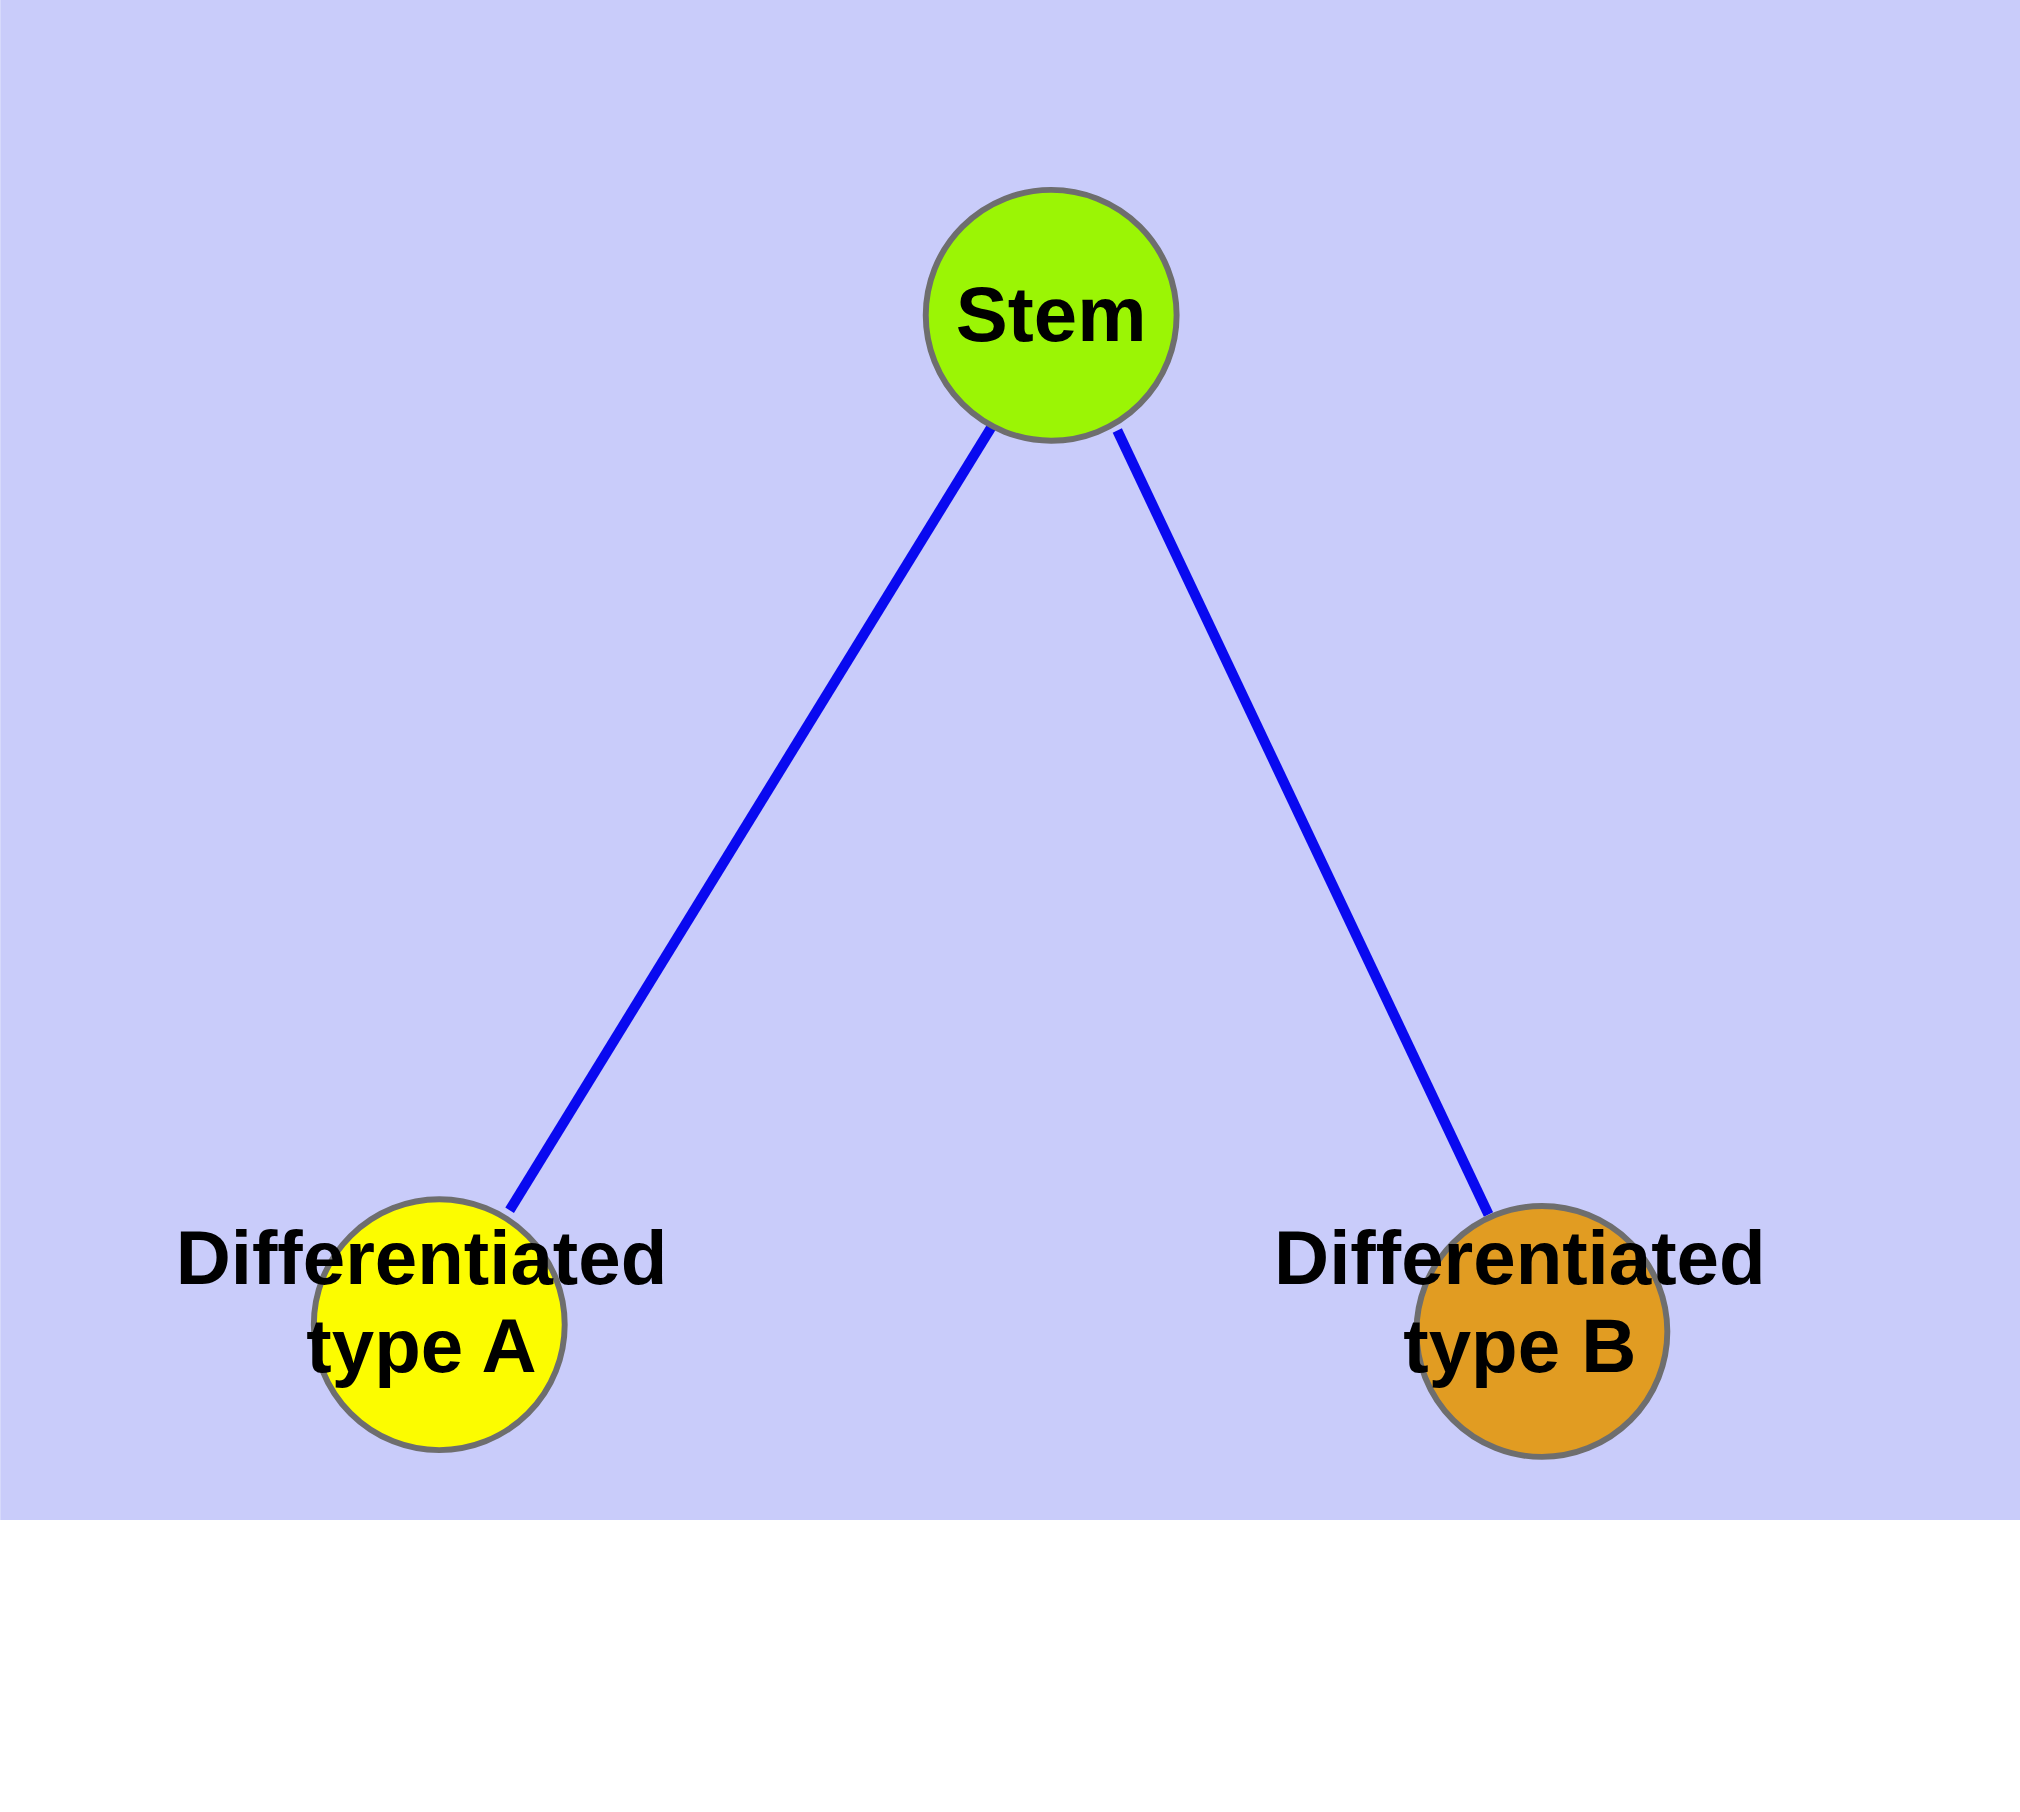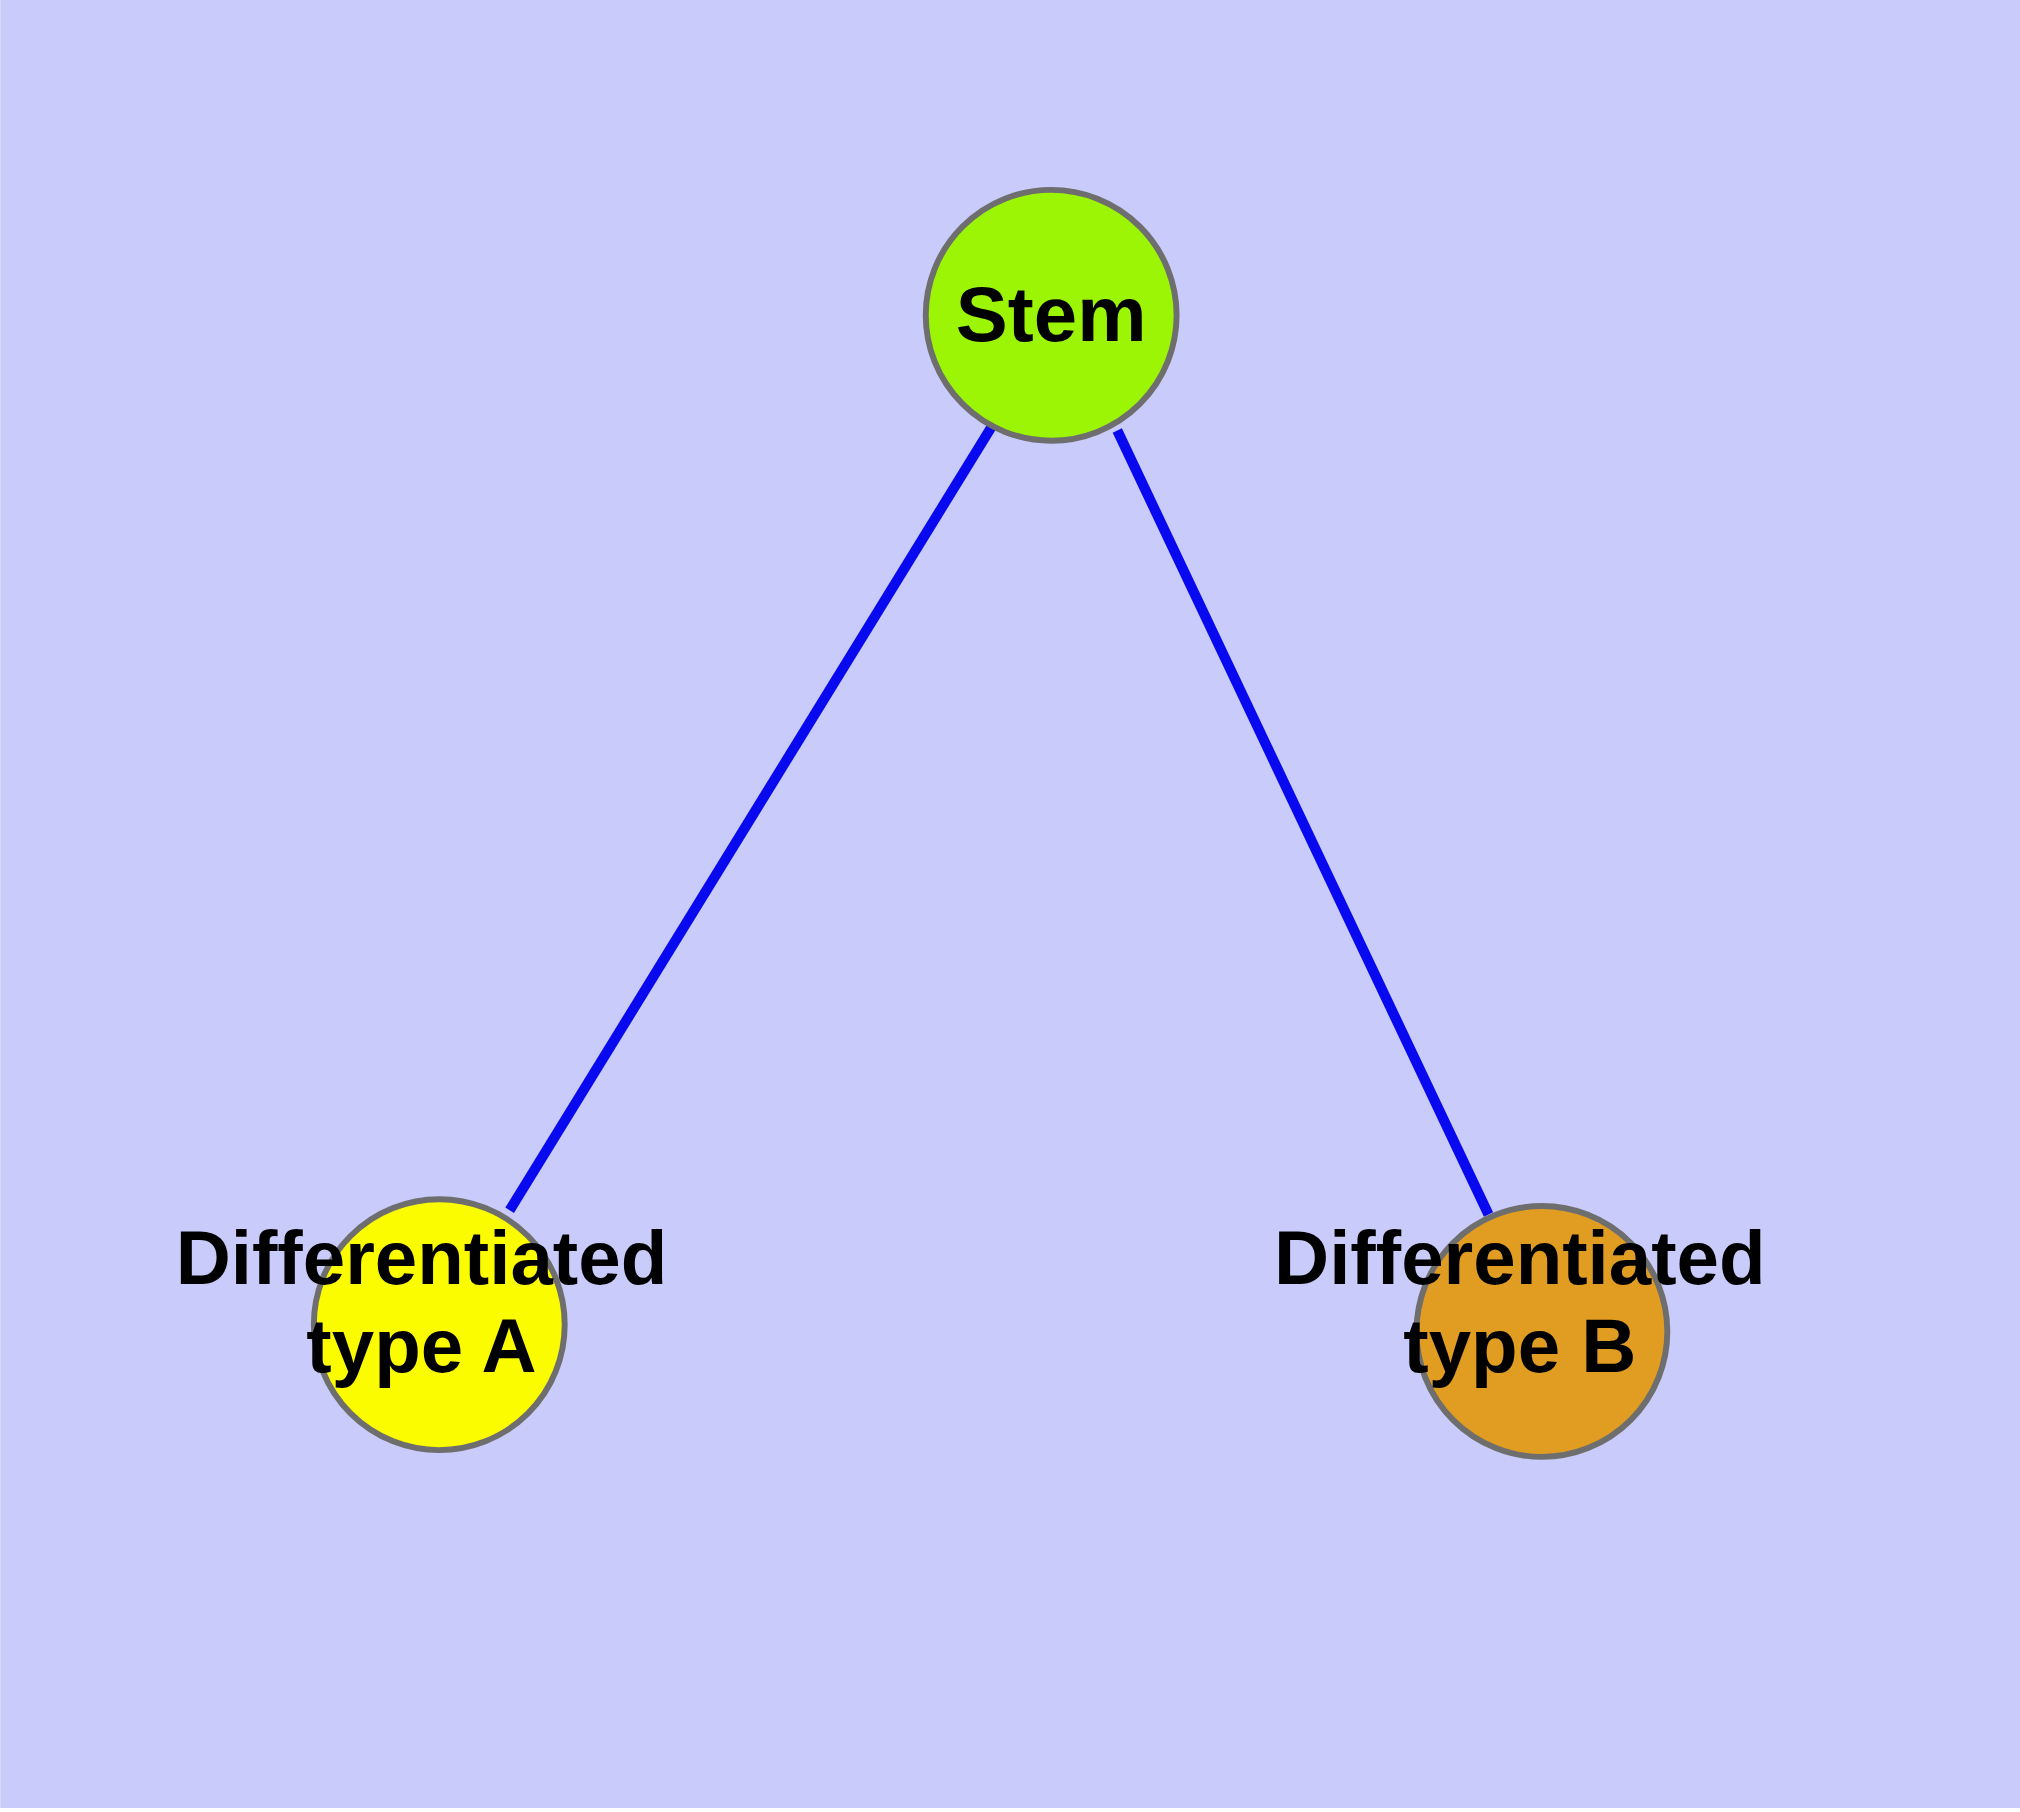--- a/index.html
+++ b/index.html
@@ -38,21 +38,21 @@
   .node-label-stem {
     font-size: 92px;
   }
   .node-label-leaf {
     font-size: 90px;
   }
 </style>
 </head>
 <body>
 
-<div id="canvas-wrap" style="width: 2021px; height: 1808px; text-align: right;">
+<div id="canvas-wrap" style="width: 2021px; height: 1520px; text-align: right;">
   <svg id="graph-svg" viewBox="0 0 2384 2138" xmlns="http://www.w3.org/2000/svg" style="width: 2021px; height: 1812px;">
 
     <rect id="bg-rect" x="0" y="0" width="2384" height="2138" fill="#c9ccfa"></rect>
 
     <g id="edges-layer">
         <line class="edge-line" x1="1170" y1="503" x2="601" y2="1428" stroke="#0909f0" stroke-width="12"></line>
         <line class="edge-line" x1="1318" y1="508" x2="1756" y2="1433" stroke="#0909f0" stroke-width="12"></line>
       </g>
     <g id="nodes-layer">
         <circle class="node-circle" cx="1240" cy="372" r="148" fill="#9bf505" stroke="#6e6e6e"></circle>

